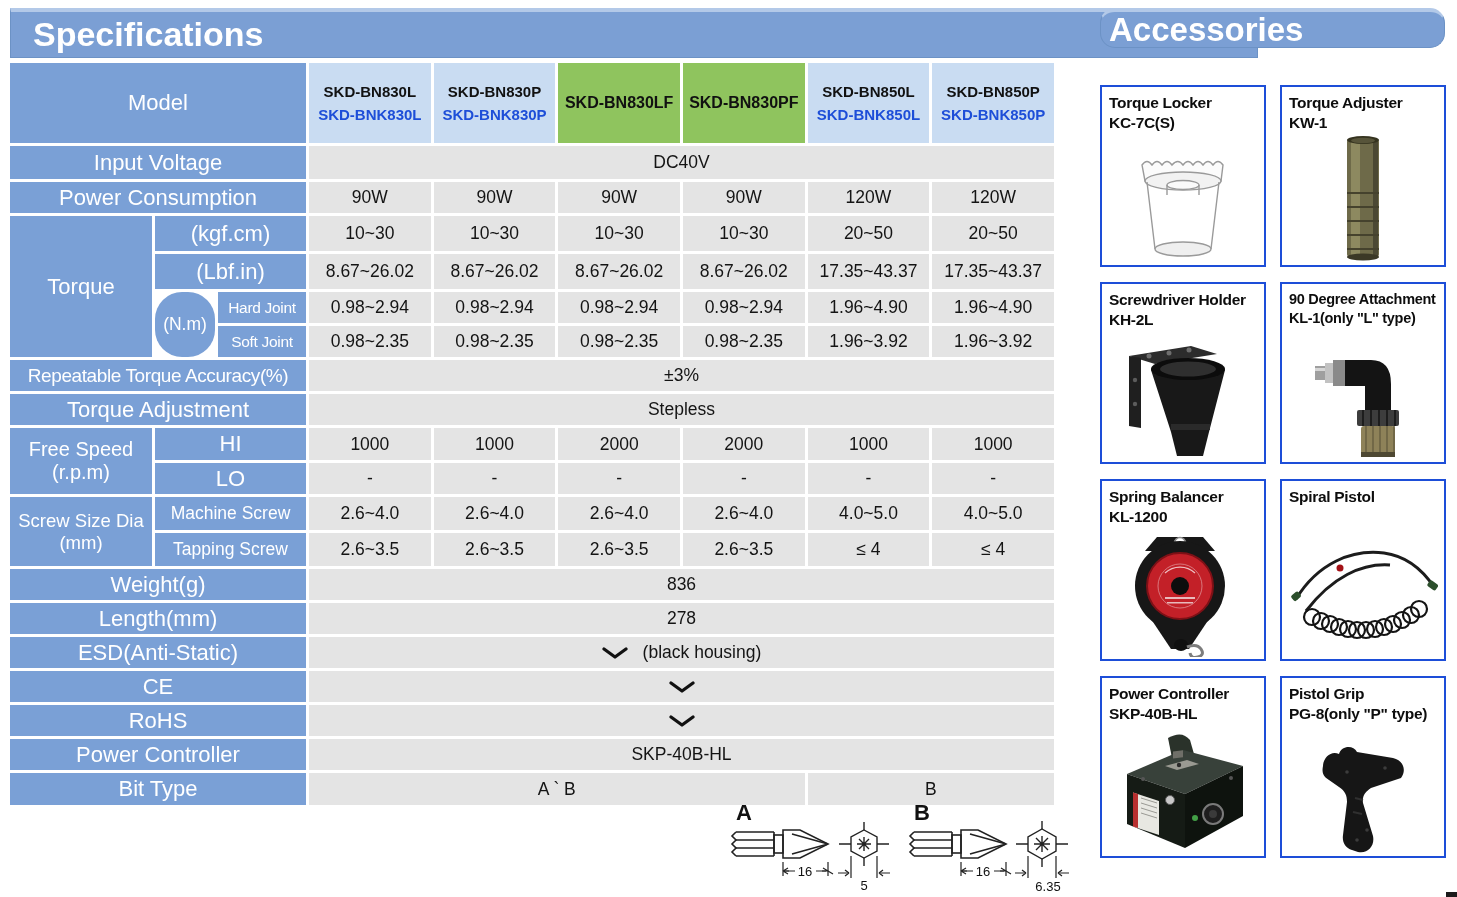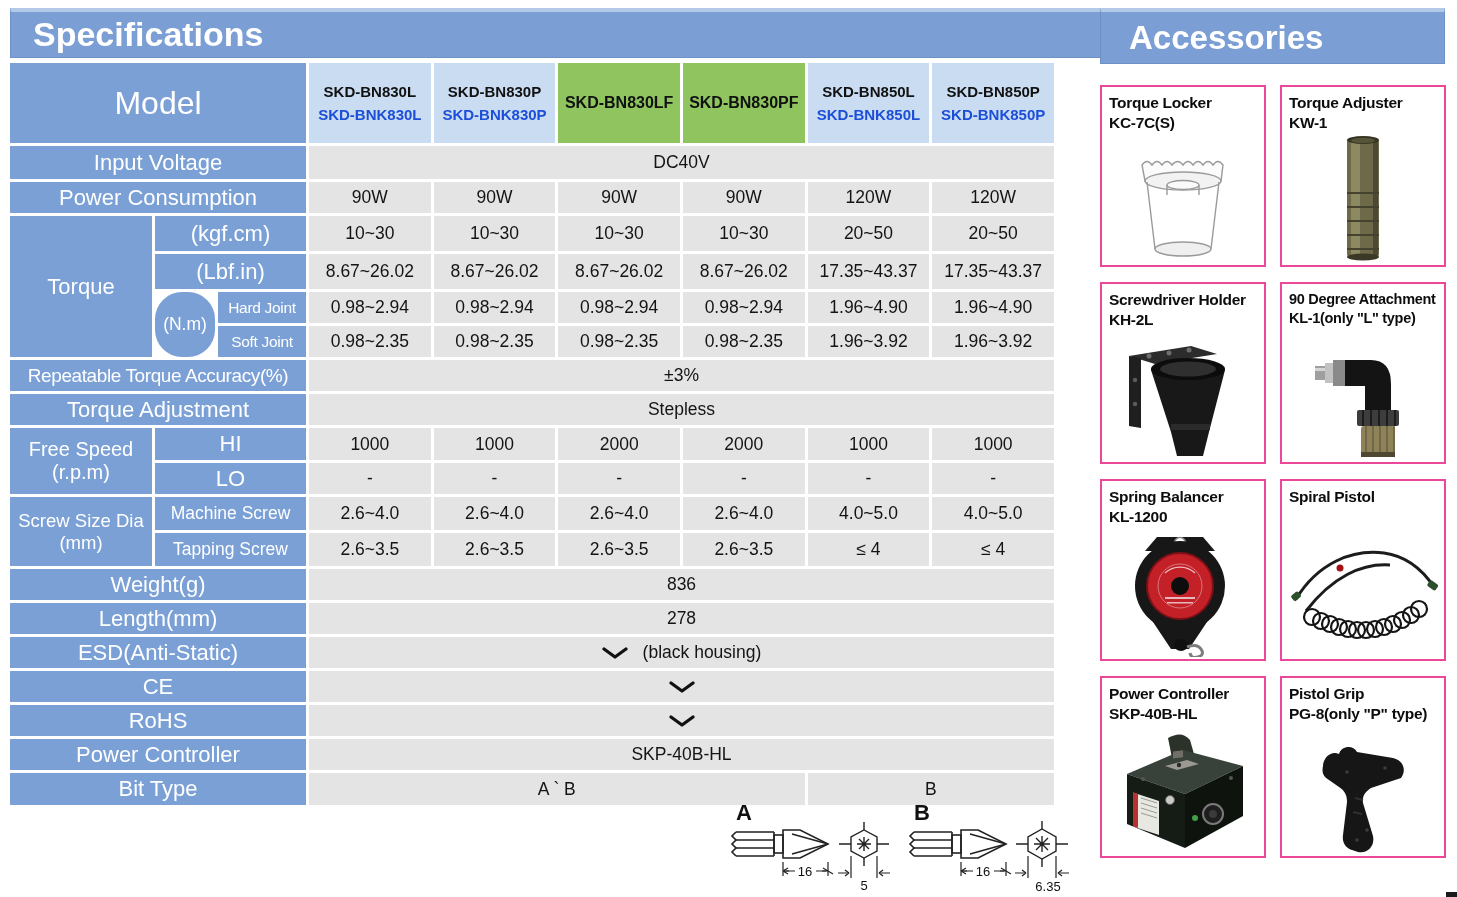--- a/index.html
+++ b/index.html
@@ -3,29 +3,29 @@
 <meta charset="utf-8">
 <style>
   * { margin:0; padding:0; box-sizing:border-box; }
   body { background:#fff; font-family:"Liberation Sans", sans-serif; }
   .page { position:relative; width:1457px; height:897px; background:#fff; overflow:hidden; }
 
   
   .bar { background:#7B9FD4; border:1px solid #6C92C5; border-top:4px solid #B3C9E8;
          color:#fff; font-weight:bold; display:flex; align-items:center; }
   .spec-bar { position:absolute; left:10px; top:8px; width:1248px; height:50px; font-size:34px; padding-left:22px; }
-  .acc-bar  { position:absolute; left:1100px; top:8px; width:345px; height:56px; font-size:33px; padding-left:28px; }
+  .acc-bar  { position:absolute; left:1100px; top:8px; width:345px; height:40px; font-size:33px; padding-left:8px;border-radius:15px; }
 
   
   table.spec { position:absolute; left:7px; top:60px; width:1050px;
                border-collapse:separate; border-spacing:3px; table-layout:fixed; }
   td { vertical-align:middle; text-align:center; overflow:hidden; }
   td.lab { background:#7AA0D6; color:#fff; font-size:22px; }
   td.val { background:#E4E4E4; color:#141414; font-size:17.5px; }
-  td.model-lab { font-size:32px;margin-top:15px; }
+  td.model-lab { font-size:22px;margin-top:15px; }
   td.mc { }
   .mblue { background:#C9DCF2; }
   .mgreen { background:#8FC45E; }
   .m1 { display:block; font-weight:bold; font-size:15px; color:#111; line-height:1.55; }
   .m1.big { font-size:16px; }
   .m2 { display:block; font-weight:bold; font-size:15px; color:#1d4ed8; line-height:1.55; }
   .lab .l2 { display:block; }
   td.cond { font-size:19px; letter-spacing:-0.4px; }
   td.sublab { font-size:15.5px; letter-spacing:-0.3px; }
   td.midlab { font-size:17.5px;border-radius:27px; }
@@ -37,21 +37,21 @@
   
   .bits { position:absolute; left:726px; top:800px; width:350px; height:95px; display:flex; gap:6px; }
   .bit-fig { position:relative; width:172px; height:95px; }
   .bit-label { position:absolute; left:10px; top:0; font-size:22px; font-weight:bold; color:#111; }
   .bit-fig svg { position:absolute; left:0; top:18px; }
   svg text.dim { font-size:13px; fill:#111; font-family:"Liberation Sans",sans-serif; }
 
   
   .acc-grid { position:absolute; left:1100px; top:85px; width:346px;
               display:grid; grid-template-columns:166px 166px; gap:15px 14px; }
-  .card { height:182px; background:#fff; border:2px solid #ec4899; padding:6px 7px; position:relative; }
+  .card { height:182px; background:#fff; border:2px solid #1d4ed8; padding:6px 7px; position:relative; }
   .card .t { font-weight:bold; font-size:15.5px; line-height:1.28; color:#0d0d0d; letter-spacing:-0.3px; }
   .card .img { position:absolute; left:0; right:0; bottom:2px; display:flex; justify-content:center; }
   .corner-mark { position:absolute; right:0px; bottom:0px; width:11px; height:5px; background:#1b1b1b; }
 </style>
 </head>
 <body>
 
 <div class="page">
 
   <div class="bar spec-bar">

